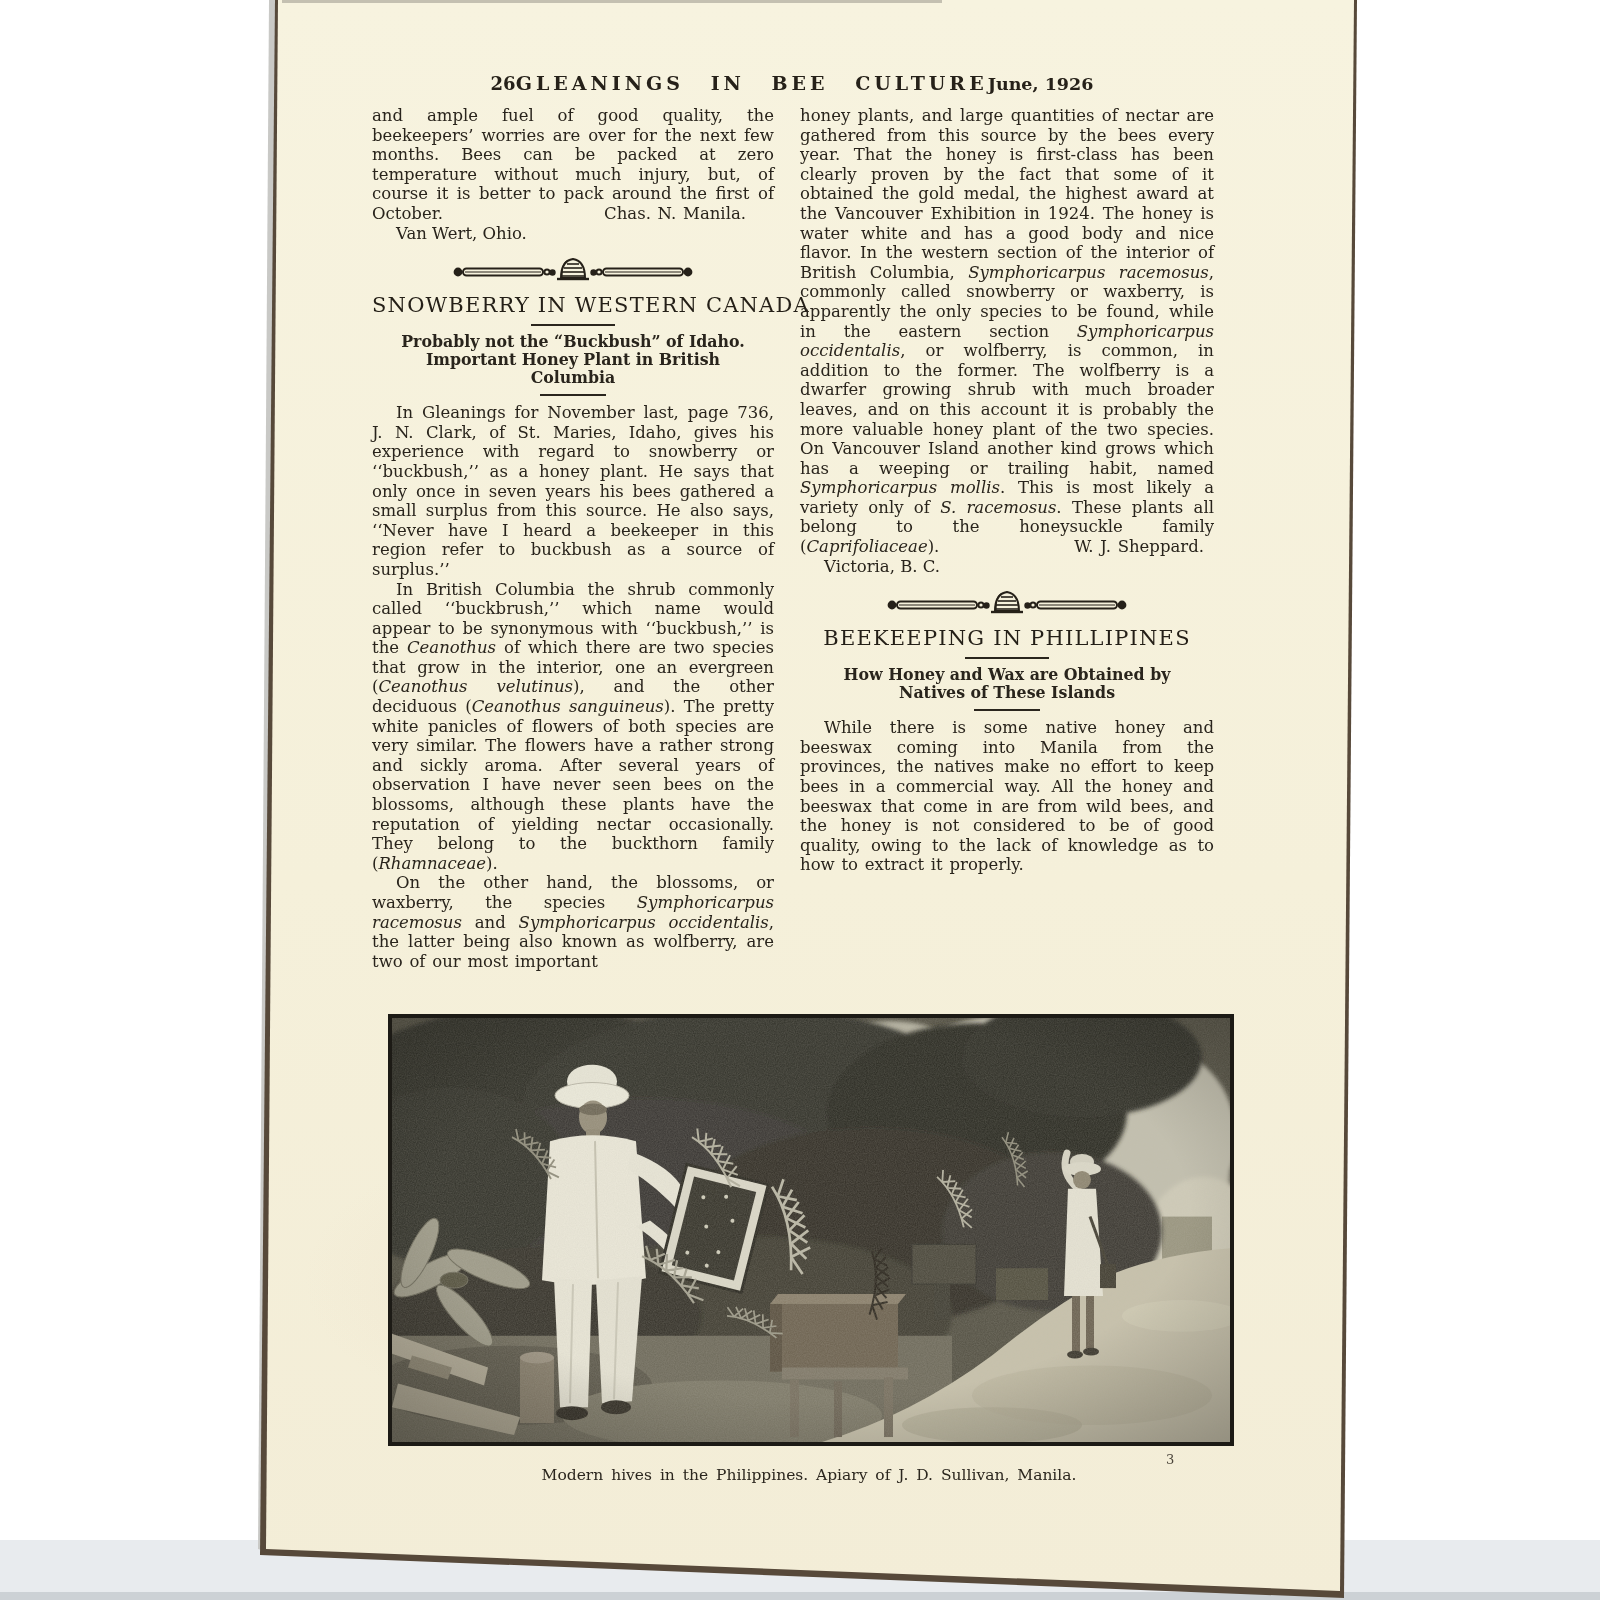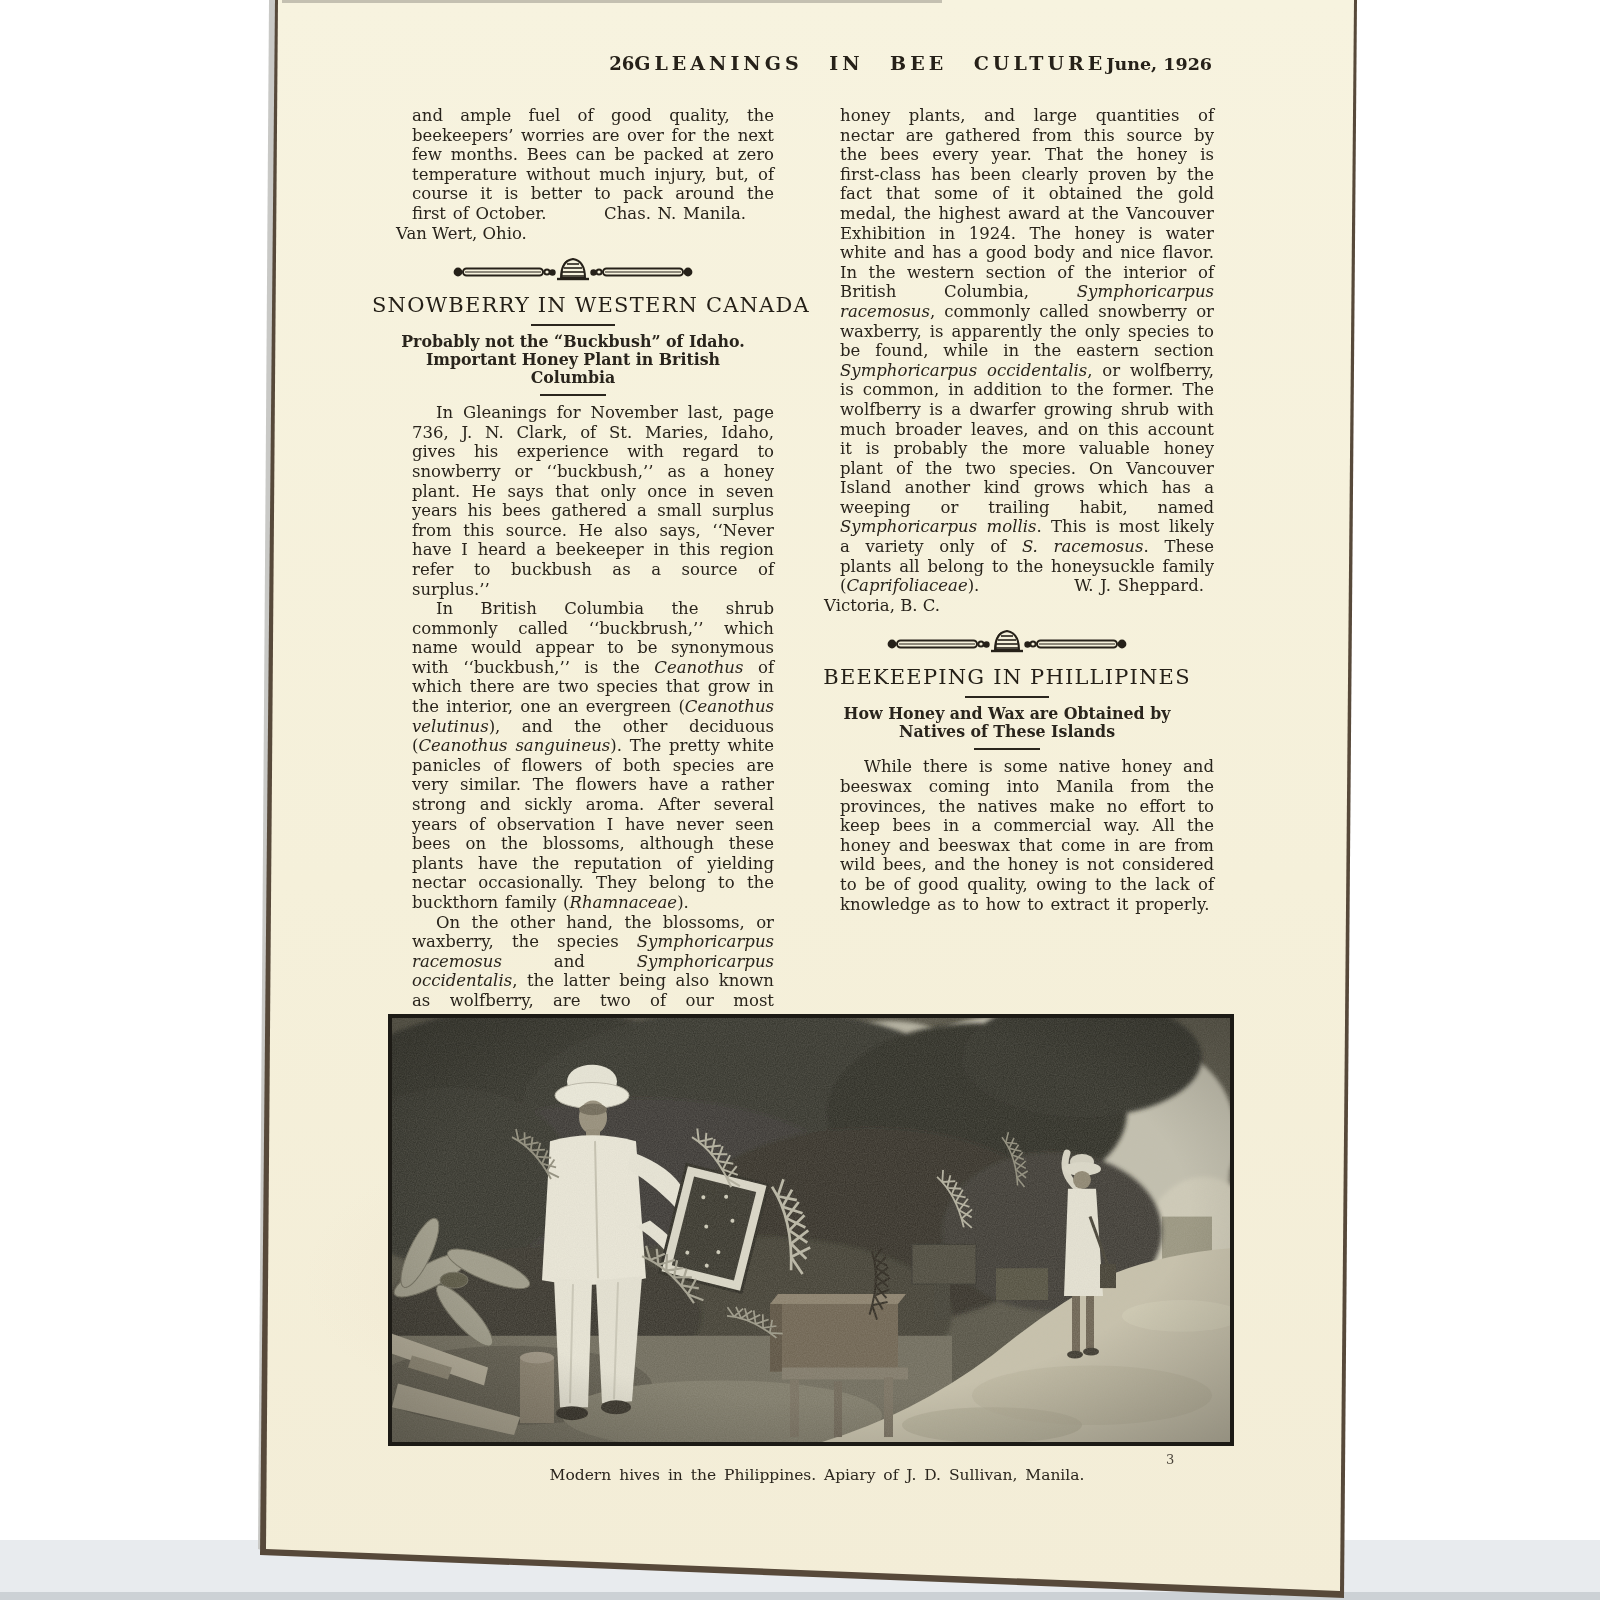--- a/index.html
+++ b/index.html
@@ -14,45 +14,45 @@
     clip-path:polygon(269px 0px,280px 0px,268px 1552px,258px 1549px);}
   #paper-shadow{position:absolute;inset:0;background:#57493a;
     clip-path:polygon(275px 0px,1357px 0px,1344px 1598px,260px 1555px);}
   #paper{position:absolute;inset:0;
     background:linear-gradient(180deg,#f7f3df 0%,#f5f0da 55%,#f3edd7 100%);
     clip-path:polygon(278px 0px,1354px 0px,1340px 1591px,266px 1549px);}
   #paper-top-strip{position:absolute;left:282px;top:0;width:660px;height:3px;
     background:#9a958a;opacity:.55;}
   
   #content{position:absolute;inset:0;}
-  #masthead{position:absolute;left:372px;top:52px;width:840px;display:flex;
-    justify-content:flex-end;align-items:baseline;}
+  #masthead{position:absolute;left:372px;top:72px;width:840px;display:flex;
+    justify-content:center;align-items:baseline;}
   #page-num{font-weight:bold;font-size:18px;}
   #journal-title{font-weight:bold;font-size:19px;letter-spacing:4px;word-spacing:16px;}
   #issue-date{font-weight:bold;font-size:17.5px;}
   .col{position:absolute;top:106px;}
   #col-left{left:372px;width:402px;}
   #col-right{left:800px;width:414px;}
   .para{font-size:16.5px;line-height:19.6px;text-align:justify;
-        word-spacing:1.5px;color:#29241c;margin-left:40px;}
+        word-spacing:1.5px;color:#29241c;}
   .para.indent{text-indent:24px;}
   .para em{font-style:italic;}
   .sig{float:right;}
   .addr{font-size:16.5px;line-height:19.6px;color:#29241c;}
   .orn{text-align:center;margin:12px 0 6px 0;}
   .orn svg{vertical-align:middle;}
   .h2{text-align:center;font-size:21px;letter-spacing:1.2px;margin-top:8px;
       white-space:nowrap;color:#241f17;}
   .h3{text-align:center;font-weight:bold;font-size:15.8px;line-height:18px;
       padding:0 10px;color:#29241c;}
   .rule{height:2px;background:#2a251d;margin:7px auto 7px auto;}
   .r84{width:84px;} .r66{width:66px;}
   #photo-frame{position:absolute;left:388px;top:1014px;width:838px;height:424px;
     border:4px solid #1c1a15;background:#545144;}
-  #photo-caption{position:absolute;left:398px;top:1466px;width:838px;
+  #photo-caption{position:absolute;left:390px;top:1466px;width:838px;
     text-align:center;font-size:15.5px;word-spacing:3px;color:#2b261e;}
   #corner-mark{position:absolute;left:1166px;top:1452px;font-size:13px;color:#4a443a;}
   #stain{position:absolute;left:300px;top:1150px;width:420px;height:260px;
     background:radial-gradient(ellipse at center,rgba(214,176,152,0.10),rgba(214,176,152,0) 70%);}
 </style>
 </head>
 <body>
 
 <div id="stage">
 

